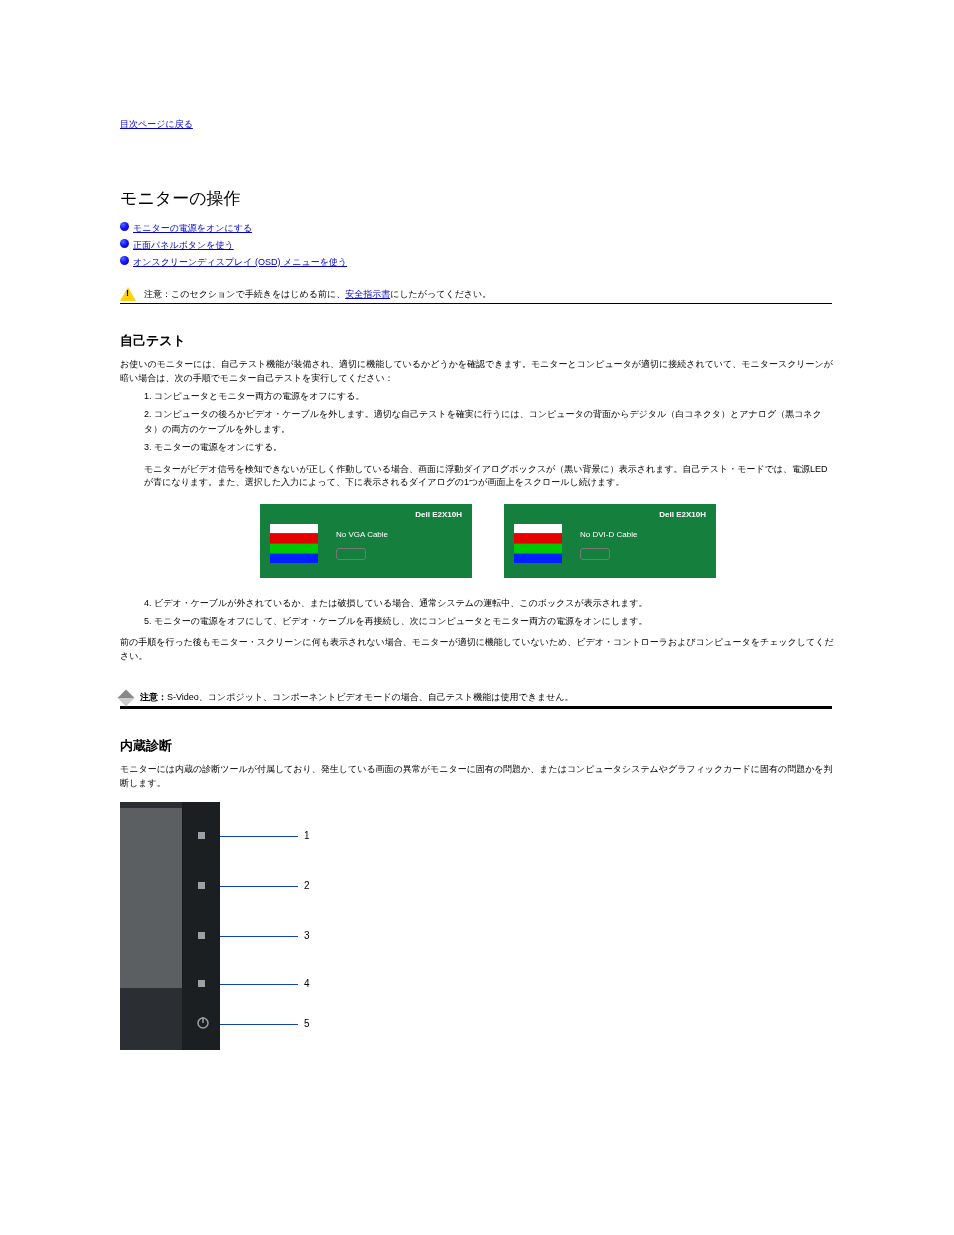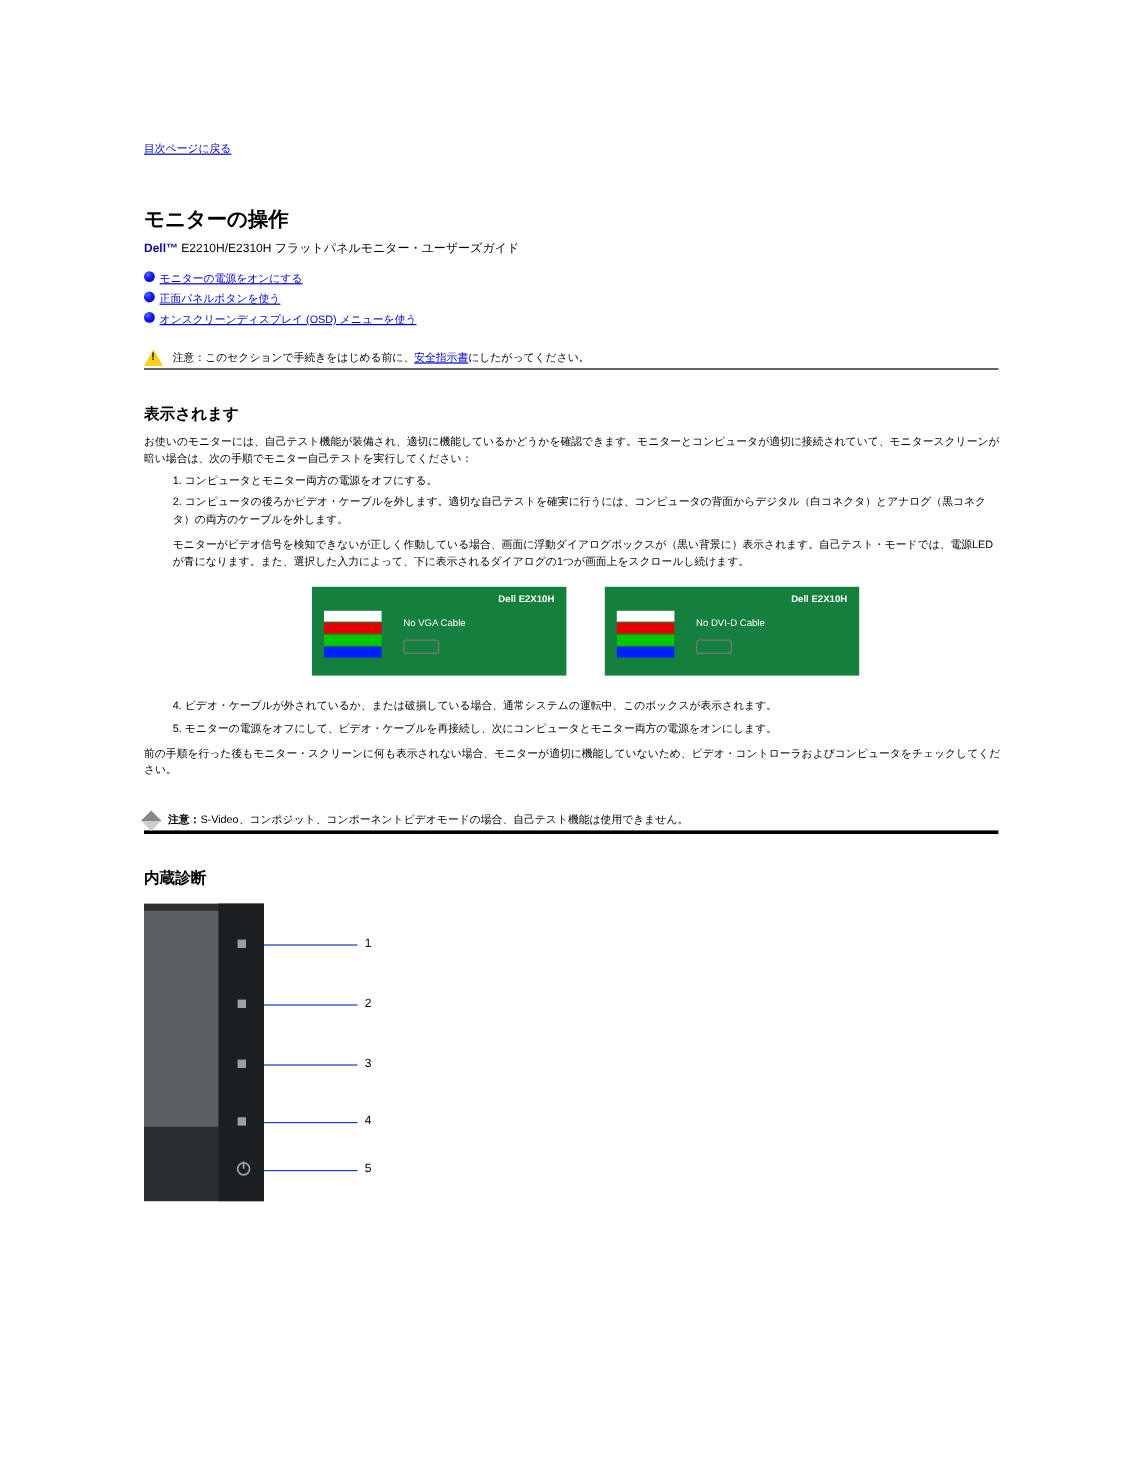--- a/index.html
+++ b/index.html
@@ -1,18 +1,18 @@
 <!DOCTYPE html>
 <html><head>
 <meta charset="utf-8">
 <style>
   html,body{margin:0;padding:0;background:#fff;font-family:Verdana,Arial,sans-serif;font-size:9px;color:#000}
   .page{width:954px;height:1235px;position:relative;margin:0 auto;box-sizing:border-box;padding:118px 120px 0 120px}
   .toc-link{color:#0000cc;text-decoration:underline;font-size:9px}
-  .section-title{font-size:17px;font-weight:bold;margin-top:40px;margin-bottom:4px}
+  .section-title{font-size:17px;font-weight:normal;margin-top:56px;margin-bottom:4px}
   .subtitle{font-size:10px;margin-top:6px}
   .brand{color:#10069f;font-weight:bold}
   .bullets{list-style:none;padding:0;margin:12px 0 0 0}
   .bullets li{display:flex;align-items:flex-start;gap:4px;margin:4px 0;font-size:9px}
   .dot{width:9px;height:9px;border-radius:50%;background:radial-gradient(circle at 35% 30%,#4a6cff 0%,#1a1aff 40%,#000080 100%);flex-shrink:0}
   .bullet-link{color:#0000cc;text-decoration:underline}
   .caution-row{display:flex;align-items:center;gap:8px;margin-top:18px;border-bottom:1px solid #000;padding-bottom:2px;width:712px}
   .caution-text{font-size:9px}
   .caution-text a{color:#0000cc;text-decoration:underline}
   .tri{width:0;height:0;border-left:8px solid transparent;border-right:8px solid transparent;border-bottom:14px solid #fcd116;position:relative;flex-shrink:0}
@@ -53,23 +53,20 @@
   .lead5{left:100px;top:222px;width:78px}.leadn5{left:184px;top:216px}
 </style>
 </head>
 <body>
 
 <div class="page">
 
   <a href="#" class="toc-link">目次ページに戻る</a>
 
   <div class="section-title">モニターの操作</div>
-  <div class="subtitle">
-    <span class="brand">Dell™</span><span> E2210H/E2310H フラットパネルモニター・ユーザーズガイド</span>
-  </div>
 
   <ul class="bullets">
     <li>
         <span class="dot"></span>
         <a href="#" class="bullet-link">モニターの電源をオンにする</a>
       </li>
     <li>
         <span class="dot"></span>
         <a href="#" class="bullet-link">正面パネルボタンを使う</a>
       </li>
@@ -79,25 +76,26 @@
       </li>
   </ul>
 
   <div class="caution-row">
     <div class="tri"></div>
     <div class="caution-text">
       <span>注意：このセクションで手続きをはじめる前に、</span><a href="#">安全指示書</a><span>にしたがってください。</span>
     </div>
   </div>
 
-  <div class="h2">表示されます</div>
+  <div class="h2">自己テスト</div>
   <div class="body-text">お使いのモニターには、自己テスト機能が装備され、適切に機能しているかどうかを確認できます。モニターとコンピュータが適切に接続されていて、モニタースクリーンが暗い場合は、次の手順でモニター自己テストを実行してください：</div>
 
   <div class="step indent">1. コンピュータとモニター両方の電源をオフにする。</div>
   <div class="step indent">2. コンピュータの後ろかビデオ・ケーブルを外します。適切な自己テストを確実に行うには、コンピュータの背面からデジタル（白コネクタ）とアナログ（黒コネクタ）の両方のケーブルを外します。</div>
+  <div class="step indent">3. モニターの電源をオンにする。</div>
 
   <div class="body-text indent">モニターがビデオ信号を検知できないが正しく作動している場合、画面に浮動ダイアログボックスが（黒い背景に）表示されます。自己テスト・モードでは、電源LEDが青になります。また、選択した入力によって、下に表示されるダイアログの1つが画面上をスクロールし続けます。</div>
 
   <div class="dialogs">
     <div class="dlg">
       <div class="dlg-title">Dell E2X10H</div>
       <div class="bars">
         <div class="bar bw"></div>
           <div class="bar br"></div>
           <div class="bar bg"></div>
@@ -122,20 +120,21 @@
   <div class="step indent" style="margin-top:18px">4. ビデオ・ケーブルが外されているか、または破損している場合、通常システムの運転中、このボックスが表示されます。</div>
   <div class="step indent">5. モニターの電源をオフにして、ビデオ・ケーブルを再接続し、次にコンピュータとモニター両方の電源をオンにします。</div>
   <div class="body-text">前の手順を行った後もモニター・スクリーンに何も表示されない場合、モニターが適切に機能していないため、ビデオ・コントローラおよびコンピュータをチェックしてください。</div>
 
   <div class="note-row">
     <div class="pencil"></div>
     <div class="note-text"><span class="nb">注意：</span><span>S-Video、コンポジット、コンポーネントビデオモードの場合、自己テスト機能は使用できません。</span></div>
   </div>
 
   <div class="h2">内蔵診断</div>
+  <div class="body-text">モニターには内蔵の診断ツールが付属しており、発生している画面の異常がモニターに固有の問題か、またはコンピュータシステムやグラフィックカードに固有の問題かを判断します。</div>
 
 
   <div class="monitor">
     <div class="bezel"></div>
     <div class="strip"></div>
     <div class="screen"></div>
     <div class="btn btn1"></div>
     <div class="btn btn2"></div>
     <div class="btn btn3"></div>
     <div class="btn btn4"></div>

